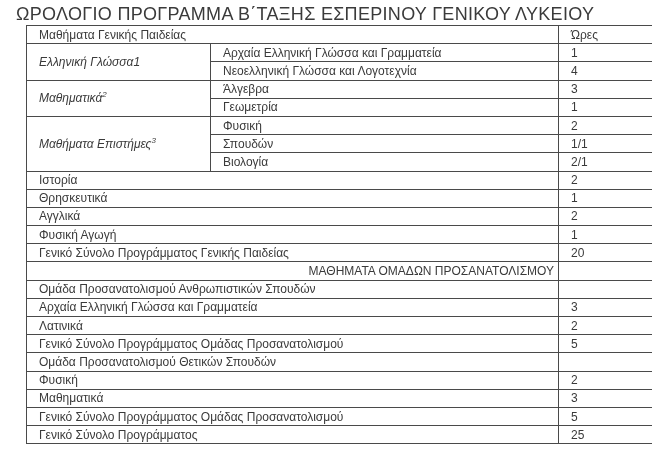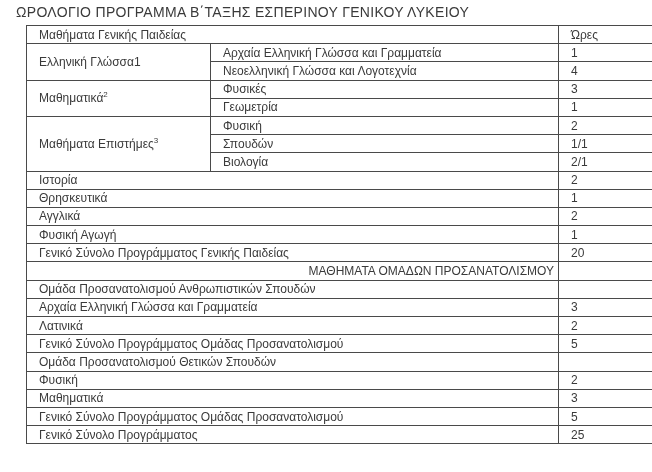--- a/index.html
+++ b/index.html
@@ -11,41 +11,41 @@
   html, body { margin: 0; padding: 0; }
   body {
     width: 652px; height: 472px;
     background: var(--bg);
     font-family: "Liberation Sans", "DejaVu Sans", sans-serif;
     color: var(--text);
   }
   .page { position: relative; width: 652px; height: 472px; background: var(--bg); }
   .doc-title {
     position: absolute; left: 16px; top: 4px;
-    font-size: 14px; letter-spacing: 0.3px;
+    font-size: 18px; letter-spacing: 0.3px;
     color: var(--text); white-space: nowrap;
   }
   table.curriculum {
     position: absolute; left: 26px; top: 25px;
     width: 628px;
     border-collapse: collapse; table-layout: fixed;
   }
   table.curriculum td {
     border: 1px solid var(--border);
     height: 18.2px;
     padding: 0 4px 0 12px;
     font-size: 12px;
     color: var(--text);
     vertical-align: middle;
     white-space: nowrap;
     overflow: hidden;
   }
   td.hours { padding-left: 18px; }
   td.section-title { text-align: right; padding-left: 0; }
-  td.group { vertical-align: middle; }
+  td.group { vertical-align: middle; font-style: italic; }
   sup.fnote { font-size: 8px; line-height: 0; }
   .c1 { width: 184px; } .c2 { width: 348px; } .c3 { width: 96px; }
 </style>
 </head>
 <body>
 
 <div class="page">
 
   <div class="doc-title">ΩΡΟΛΟΓΙΟ ΠΡΟΓΡΑΜΜΑ Β΄ΤΑΞΗΣ ΕΣΠΕΡΙΝΟΥ ΓΕΝΙΚΟΥ ΛΥΚΕΙΟΥ</div>
 
@@ -67,21 +67,21 @@
         <td>Αρχαία Ελληνική Γλώσσα και Γραμματεία</td>
         <td class="hours">1</td>
       </tr>
       <tr>
         <td>Νεοελληνική Γλώσσα και Λογοτεχνία</td>
         <td class="hours">4</td>
       </tr>
 
       <tr>
         <td class="group" rowspan="2"><span>Μαθηματικά</span><sup class="fnote">2</sup></td>
-        <td>Φυσικές</td>
+        <td>Άλγεβρα</td>
         <td class="hours">3</td>
       </tr>
       <tr>
         <td>Γεωμετρία</td>
         <td class="hours">1</td>
       </tr>
 
       <tr>
         <td class="group" rowspan="3"><span>Μαθήματα Επιστήμες</span><sup class="fnote">3</sup></td>
         <td>Φυσική</td>

